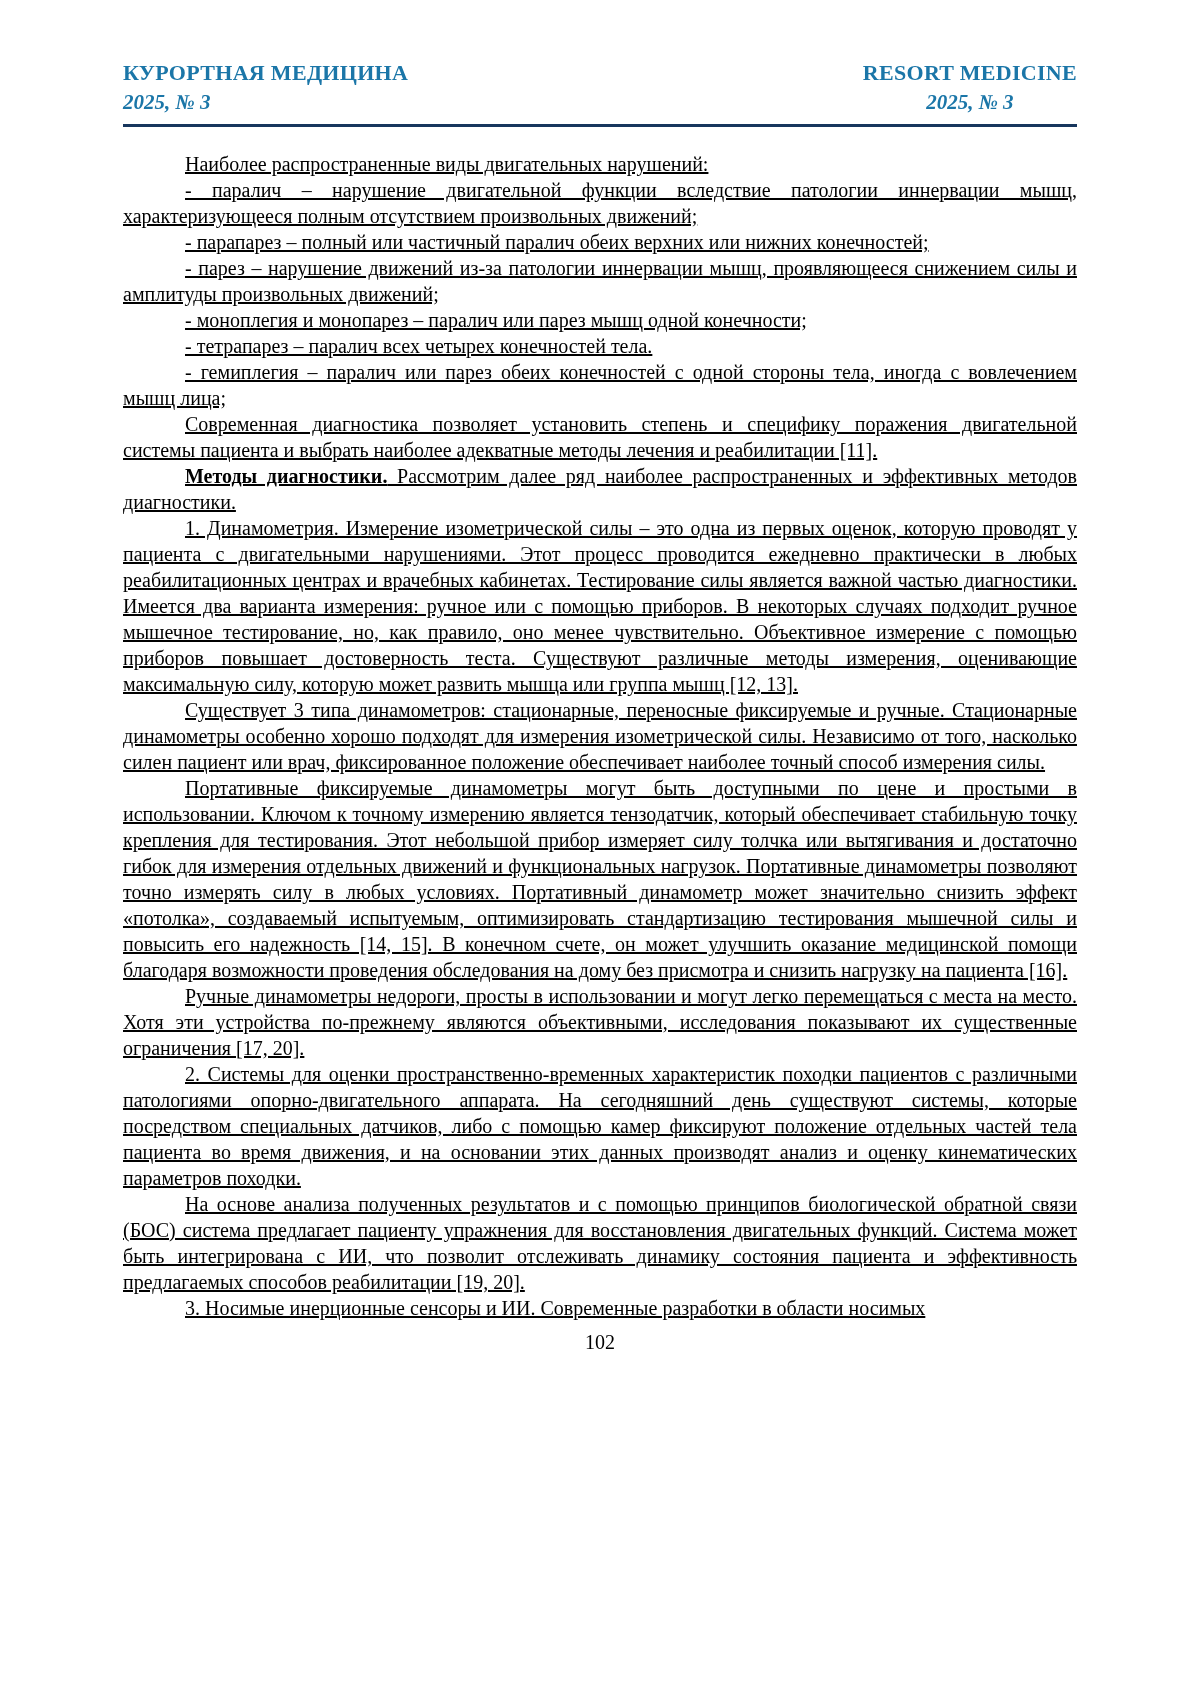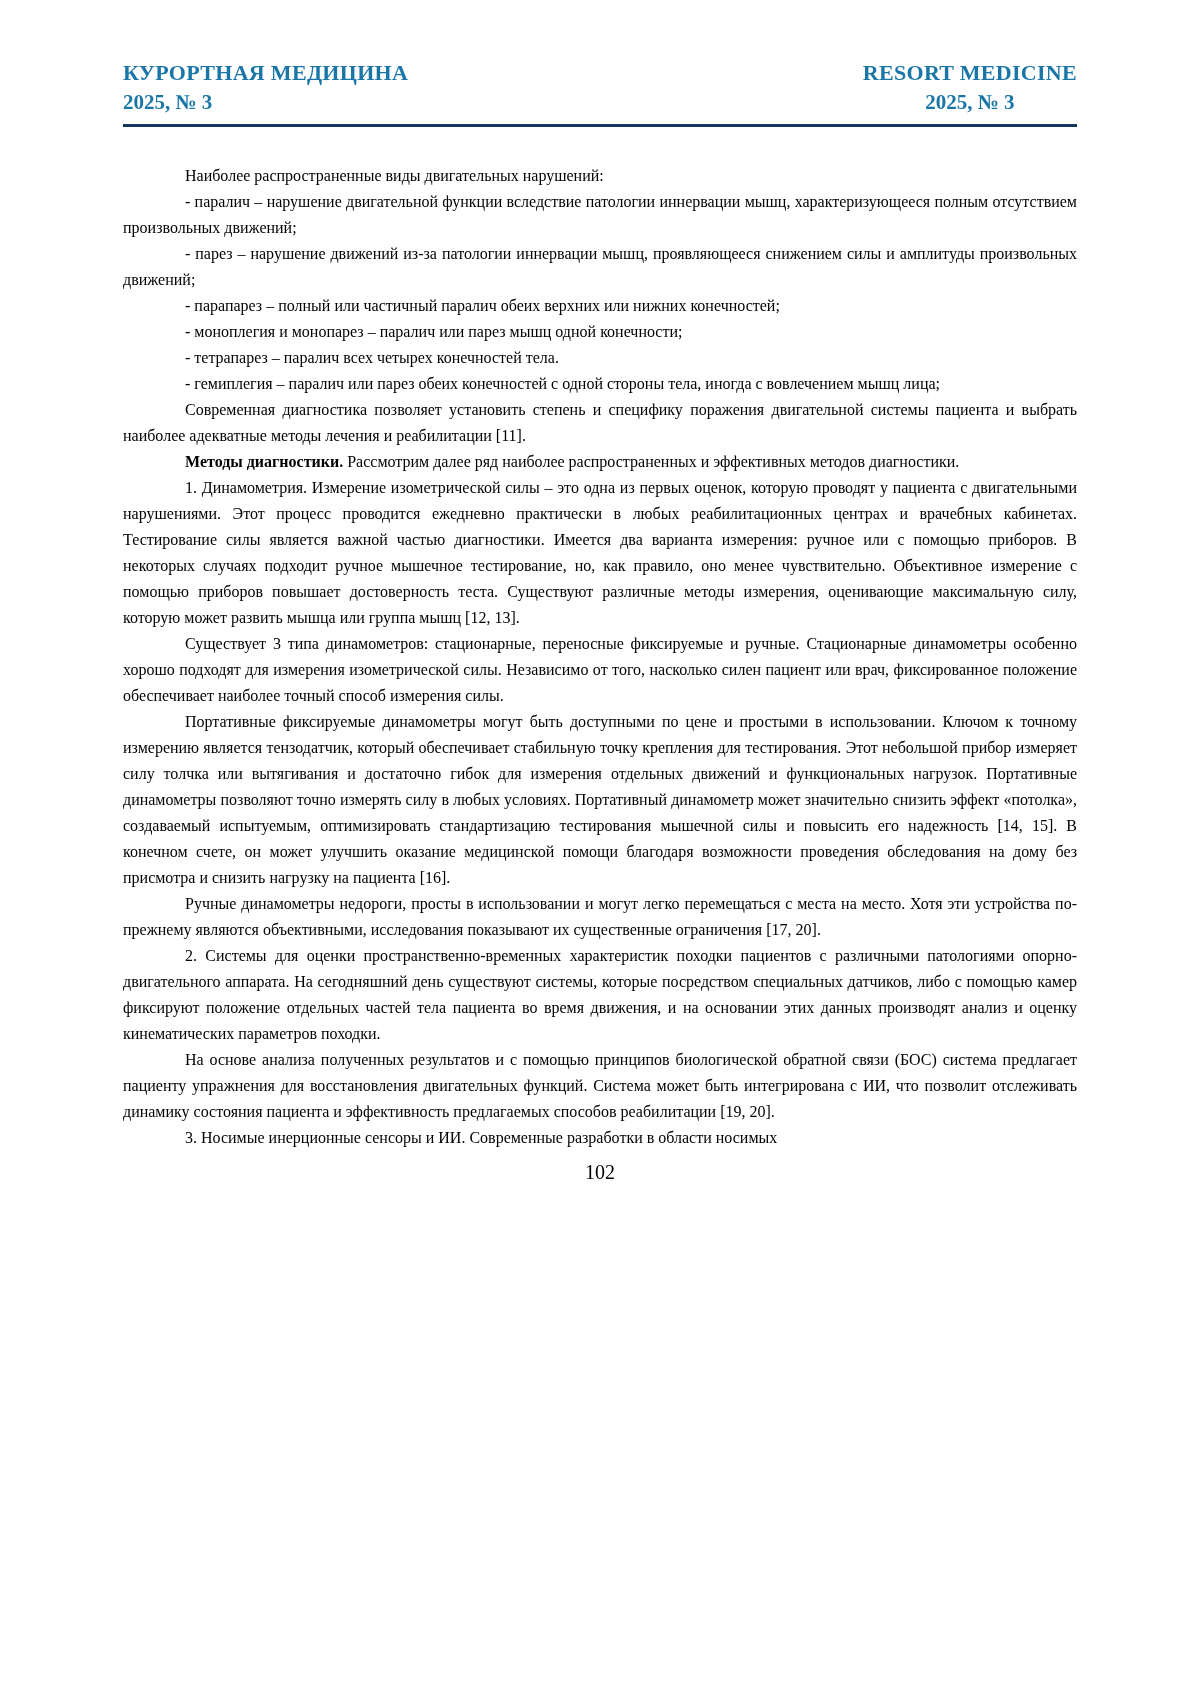--- a/index.html
+++ b/index.html
@@ -31,32 +31,34 @@
   .h-col.right{text-align:right;align-items:center;}
   .h-title{
     font-size:22px;
     line-height:26px;
     letter-spacing:0.3px;
   }
   .h-issue{
     font-size:21px;
     line-height:26px;
     margin-top:3px;
+    font-style:italic;
   }
   .header-rule{
     height:3px;
     background:var(--rule);
     margin-top:9px;
   }
   .article-body{
-    margin-top:36px;
-    font-size:16px;
+    margin-top:24px;
+    font-size:20px;
     line-height:26px;
     text-align:justify;
     color:var(--ink);
+    text-decoration:underline;
   }
   .article-body p{
     margin:0;
     text-indent:62px;
   }
   .article-body p b{font-weight:bold;}
   .page-footer{
     margin-top:8px;
     text-align:center;
     font-size:20px;
@@ -77,22 +79,22 @@
       <div class="h-title">RESORT MEDICINE</div>
       <div class="h-issue">2025, № 3</div>
     </div>
   </header>
 
   <div class="header-rule"></div>
 
   <main class="article-body" id="paragraphs">
       <p>Наиболее распространенные виды двигательных нарушений:</p>
       <p>- паралич – нарушение двигательной функции вследствие патологии иннервации мышц, характеризующееся полным отсутствием произвольных движений;</p>
+      <p>- парапарез – полный или частичный паралич обеих верхних или нижних конечностей;</p>
       <p>- парез – нарушение движений из-за патологии иннервации мышц, проявляющееся снижением силы и амплитуды произвольных движений;</p>
-      <p>- парапарез – полный или частичный паралич обеих верхних или нижних конечностей;</p>
       <p>- моноплегия и монопарез – паралич или парез мышц одной конечности;</p>
       <p>- тетрапарез – паралич всех четырех конечностей тела.</p>
       <p>- гемиплегия – паралич или парез обеих конечностей с одной стороны тела, иногда с вовлечением мышц лица;</p>
       <p>Современная диагностика позволяет установить степень и специфику поражения двигательной системы пациента и выбрать наиболее адекватные методы лечения и реабилитации [11].</p>
       <p><b>Методы диагностики.</b> Рассмотрим далее ряд наиболее распространенных и эффективных методов диагностики.</p>
       <p>1. Динамометрия. Измерение изометрической силы – это одна из первых оценок, которую проводят у пациента с двигательными нарушениями. Этот процесс проводится ежедневно практически в любых реабилитационных центрах и врачебных кабинетах. Тестирование силы является важной частью диагностики. Имеется два варианта измерения: ручное или с помощью приборов. В некоторых случаях подходит ручное мышечное тестирование, но, как правило, оно менее чувствительно. Объективное измерение с помощью приборов повышает достоверность теста. Существуют различные методы измерения, оценивающие максимальную силу, которую может развить мышца или группа мышц [12, 13].</p>
       <p>Существует 3 типа динамометров: стационарные, переносные фиксируемые и ручные. Стационарные динамометры особенно хорошо подходят для измерения изометрической силы. Независимо от того, насколько силен пациент или врач, фиксированное положение обеспечивает наиболее точный способ измерения силы.</p>
       <p>Портативные фиксируемые динамометры могут быть доступными по цене и простыми в использовании. Ключом к точному измерению является тензодатчик, который обеспечивает стабильную точку крепления для тестирования. Этот небольшой прибор измеряет силу толчка или вытягивания и достаточно гибок для измерения отдельных движений и функциональных нагрузок. Портативные динамометры позволяют точно измерять силу в любых условиях. Портативный динамометр может значительно снизить эффект «потолка», создаваемый испытуемым, оптимизировать стандартизацию тестирования мышечной силы и повысить его надежность [14, 15]. В конечном счете, он может улучшить оказание медицинской помощи благодаря возможности проведения обследования на дому без присмотра и снизить нагрузку на пациента [16].</p>
       <p>Ручные динамометры недороги, просты в использовании и могут легко перемещаться с места на место. Хотя эти устройства по-прежнему являются объективными, исследования показывают их существенные ограничения [17, 20].</p>
       <p>2. Системы для оценки пространственно-временных характеристик походки пациентов с различными патологиями опорно-двигательного аппарата. На сегодняшний день существуют системы, которые посредством специальных датчиков, либо с помощью камер фиксируют положение отдельных частей тела пациента во время движения, и на основании этих данных производят анализ и оценку кинематических параметров походки.</p>

